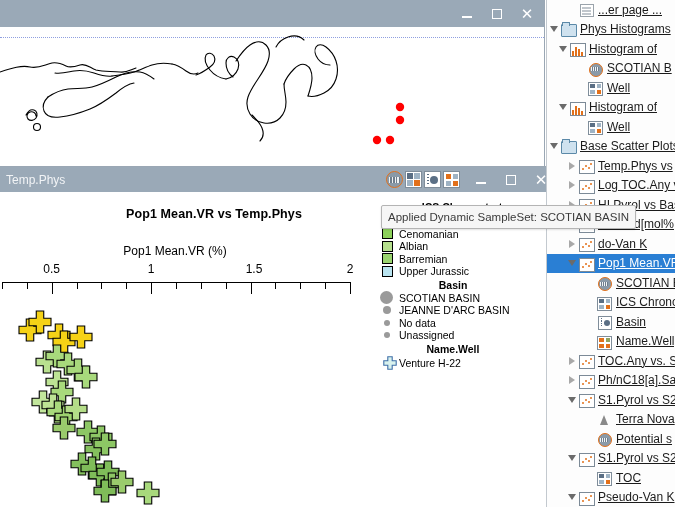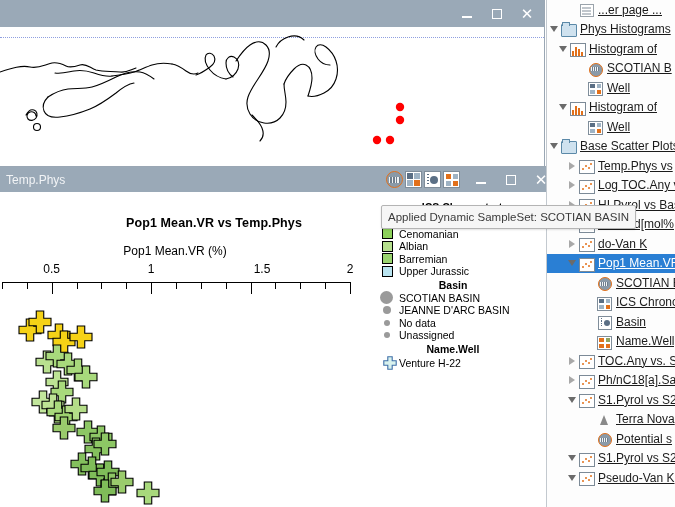--- a/index.html
+++ b/index.html
@@ -63,21 +63,21 @@
   .ticon.dots4{border:1.4px solid #7f8d9a;background:#fff;}
   .ticon.dots4 i{position:absolute;width:5px;height:5px;}
   .ticon.dots4 i:nth-child(1){left:1.5px;top:1.5px;background:#e2701a;}
   .ticon.dots4 i:nth-child(2){right:1.5px;top:1.5px;background:#9fb3c4;}
   .ticon.dots4 i:nth-child(3){left:1.5px;bottom:1.5px;background:#9fb3c4;}
   .ticon.dots4 i:nth-child(4){right:1.5px;bottom:1.5px;background:#e2701a;}
 
   .chart-canvas{position:absolute;inset:0;background:#fff;}
   .chart-title{
     position:absolute;left:0;right:130px;top:15px;text-align:center;
-    font-size:12.5px;font-weight:bold;letter-spacing:.1px;margin-top:9px;
+    font-size:12.5px;font-weight:bold;letter-spacing:.1px;
   }
   .xaxis-label{
     position:absolute;left:0;width:350px;top:52px;text-align:center;font-size:12px;
   }
   .xaxis{position:absolute;left:2px;top:90px;width:348px;height:1px;background:#000;}
   .tick{position:absolute;top:0;width:1px;background:#000;}
   .tick.major{height:12px;}
   .tick.minor{height:7px;}
   .ticklbl{position:absolute;font-size:12px;top:-20px;transform:translateX(-50%);white-space:nowrap;}
 
@@ -276,21 +276,21 @@
           <div class="tick minor" style="left: 174px;"></div>
           <div class="tick minor" style="left: 198.857px;"></div>
           <div class="tick minor" style="left: 223.714px;"></div>
           <div class="tick major" style="left: 248.571px;"></div>
           <div class="tick minor" style="left: 273.429px;"></div>
           <div class="tick minor" style="left: 298.286px;"></div>
           <div class="tick minor" style="left: 323.143px;"></div>
           <div class="tick major" style="left: 348px;"></div>
           <div class="ticklbl" style="left: 49.7143px;">0.5</div>
           <div class="ticklbl" style="left: 149.143px;">1</div>
-          <div class="ticklbl" style="left: 260px;">1.5</div>
+          <div class="ticklbl" style="left: 252px;">1.5</div>
           <div class="ticklbl" style="left: 348px;">2</div>
         </div>
 
       <div class="scatter-area">
         <svg id="scatter-svg" width="360" height="241">
             <path d="M26.259999999999998,27 L33.74,27 L33.74,34.26 L41,34.26
             L41,41.74 L33.74,41.74 L33.74,49 L26.259999999999998,49
             L26.259999999999998,41.74 L19,41.74 L19,34.26 L26.259999999999998,34.26 Z" fill="#f5d216" stroke="#000" stroke-width="1.1"></path>
             <path d="M36.26,19 L43.74,19 L43.74,26.259999999999998 L51,26.259999999999998
             L51,33.74 L43.74,33.74 L43.74,41 L36.26,41
@@ -731,20 +731,32 @@
         <span class="tree-ico">
           <span class="ic-scatter">
             <i></i>
             <i></i>
             <i></i>
             <i></i>
           </span>
         </span>
         <span class="tree-lbl">S1.Pyrol vs S2</span>
       </div>
+      <div class="tree-row" style="padding-left: 36px;">
+        <span class="expander"></span>
+        <span class="tree-ico">
+          <span class="ic-grid">
+            <i></i>
+            <i></i>
+            <i></i>
+            <i></i>
+          </span>
+        </span>
+        <span class="tree-lbl">TOC</span>
+      </div>
       <div class="tree-row" style="padding-left: 18px;">
         <span class="expander">
           <i class="arrow-open"></i>
         </span>
         <span class="tree-ico">
           <span class="ic-scatter">
             <i></i>
             <i></i>
             <i></i>
             <i></i>

